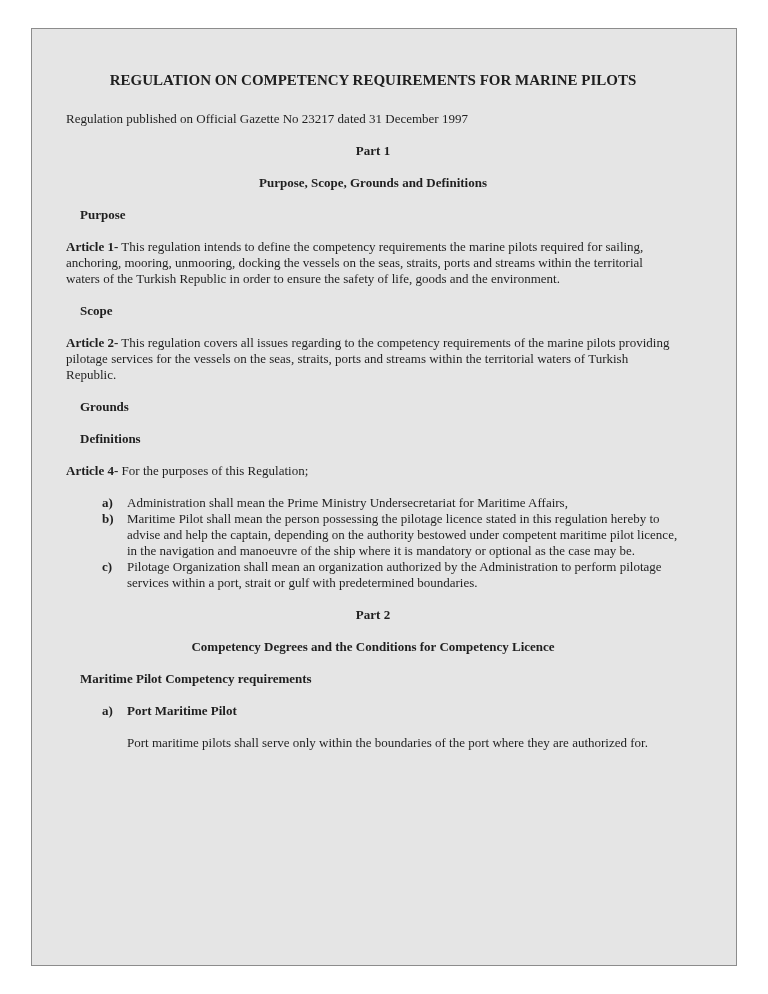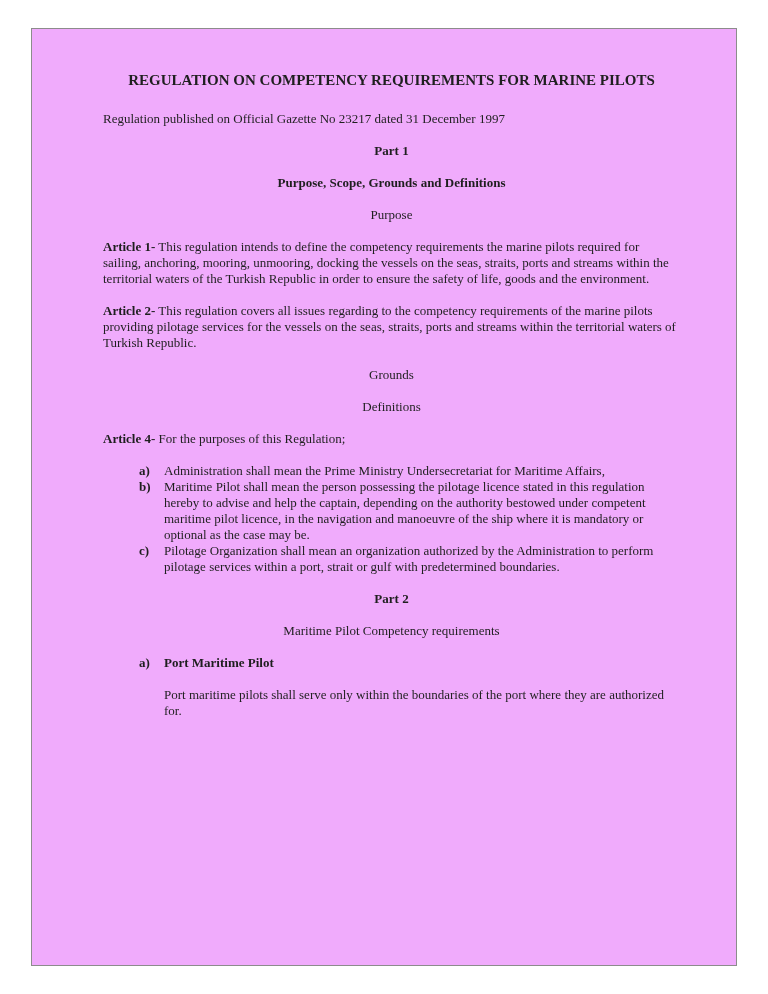--- a/index.html
+++ b/index.html
@@ -17,23 +17,23 @@
     background: #ffffff;
     overflow: hidden;
   }
   .page {
     position: absolute;
     left: 31px;
     top: 28px;
     width: 706px;
     height: 938px;
     box-sizing: border-box;
-    background: #f0abfc;
+    background: #e5e5e5;
     border: 1px solid #8c8c8c;
-    padding: 42px 56px 0 71px;
+    padding: 42px 56px 0 34px;
     color: #1f1f1f;
     font-size: 13px;
     line-height: 16px;
   }
   .title {
     font-size: 15px;
     line-height: 19px;
     font-weight: bold;
     text-align: center;
     margin: 0 0 21px 0;
@@ -47,38 +47,39 @@
     display: flex;
     margin-left: 36px;
   }
   .li .marker {
     flex: none;
     width: 25px;
     font-weight: bold;
   }
   .li .body { flex: 1; }
   .indent2 { margin-left: 61px; }
-  .heading { font-weight: normal; margin: 16px 14px; text-align: center; }
+  .heading { font-weight: bold; margin: 16px 14px; }
 </style>
 </head>
 <body>
 
 <div class="canvas">
   <div class="page">
 
     <div class="title">REGULATION ON COMPETENCY REQUIREMENTS FOR MARINE PILOTS</div>
 
     <p>Regulation published on Official Gazette No 23217 dated 31 December 1997</p>
 
     <p class="center bold">Part 1</p>
     <p class="center bold">Purpose, Scope, Grounds and Definitions</p>
 
     <p class="heading">Purpose</p>
     <p><span class="bold">Article 1-</span><span> This regulation intends to define the competency requirements the marine pilots required for sailing, anchoring, mooring, unmooring, docking the vessels on the seas, straits, ports and streams within the territorial waters of the Turkish Republic in order to ensure the safety of life, goods and the environment.</span></p>
 
+    <p class="heading">Scope</p>
     <p><span class="bold">Article 2-</span><span> This regulation covers all issues regarding to the competency requirements of the marine pilots providing pilotage services for the vessels on the seas, straits, ports and streams within the territorial waters of Turkish Republic.</span></p>
 
     <p class="heading">Grounds</p>
 
     <p class="heading">Definitions</p>
     <p><span class="bold">Article 4-</span><span> For the purposes of this Regulation;</span></p>
 
     <div class="dlist">
       <div class="li">
         <span class="marker">a)</span>
@@ -88,20 +89,21 @@
         <span class="marker ital">b)</span>
         <span class="body"><span class="ital">Maritime Pilot</span><span> shall mean the person possessing the pilotage licence stated in this regulation hereby to advise and help the captain, depending on the authority bestowed under competent maritime pilot licence, in the navigation and manoeuvre of the ship where it is mandatory or optional as the case may be.</span></span>
       </div>
       <div class="li">
         <span class="marker ital">c)</span>
         <span class="body"><span class="ital">Pilotage Organization</span><span> shall mean an organization authorized by the Administration to perform pilotage services within a port, strait or gulf with predetermined boundaries.</span></span>
       </div>
     </div>
 
     <p class="center bold">Part 2</p>
+    <p class="center bold">Competency Degrees and the Conditions for Competency Licence</p>
 
     <p class="heading">Maritime Pilot Competency requirements</p>
 
     <div class="li">
       <span class="marker">a)</span>
       <span class="body bold">Port Maritime Pilot</span>
     </div>
     <p class="indent2">Port maritime pilots shall serve only within the boundaries of the port where they are authorized for.</p>
 
   </div>

